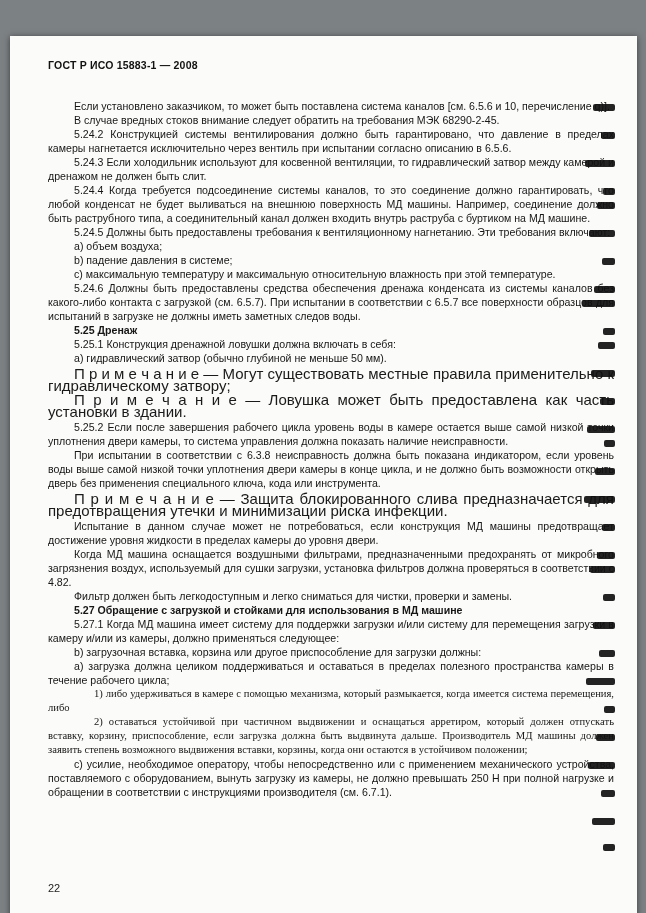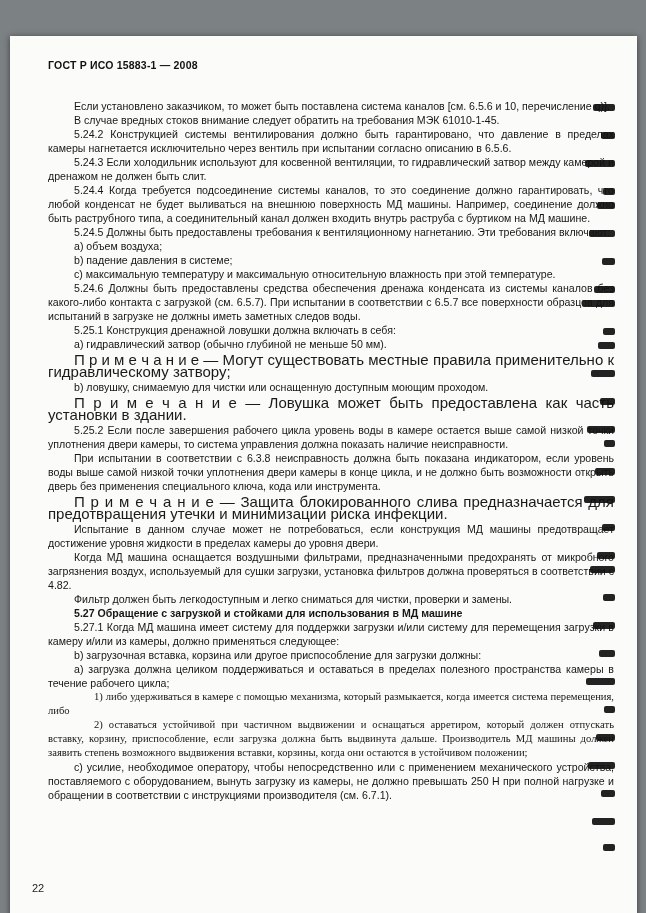--- a/index.html
+++ b/index.html
@@ -20,47 +20,47 @@
   }
   .content{
     position:absolute;left:38px;top:63px;width:566px;color:#161616;
   }
   p.para{margin:0;text-align:justify;font-size:10.6px;line-height:14px;}
   p.body{text-indent:26px;}
   p.heading{font-weight:700;text-indent:26px;}
   p.sub{text-indent:46px;font-family:Liberation Serif, serif;}
   p.note{font-size:15px;line-height:11.5px;text-indent:26px;margin:3px 0;color:#1a1a1a;}
   .pagenum{
-    position:absolute;left:22px;top:846px;font-size:11px;color:#1d1d1d;
+    position:absolute;left:38px;top:846px;font-size:11px;color:#1d1d1d;
   }
   .blob{
     position:absolute;background:#101010;border-radius:2px;opacity:.92;height:7px;
   }
 </style>
 </head>
 <body>
 
 <div class="page">
   <div class="doc-header">ГОСТ Р ИСО 15883-1 — 2008</div>
 
   <div class="content">
       <p class="para body">Если установлено заказчиком, то может быть поставлена система каналов [см. 6.5.6 и 10, перечисление q)].</p>
-      <p class="para body">В случае вредных стоков внимание следует обратить на требования МЭК 61010-1-45.</p>
+      <p class="para body">В случае вредных стоков внимание следует обратить на требования МЭК 68290-2-45.</p>
       <p class="para body">5.24.2  Конструкцией системы вентилирования должно быть гарантировано, что давление в пределах камеры нагнетается исключительно через вентиль при испытании согласно описанию в 6.5.6.</p>
       <p class="para body">5.24.3  Если холодильник используют для косвенной вентиляции, то гидравлический затвор между камерой и дренажом не должен быть слит.</p>
       <p class="para body">5.24.4  Когда требуется подсоединение системы каналов, то это соединение должно гарантировать, что любой конденсат не будет выливаться на внешнюю поверхность МД машины. Например, соединение должно быть раструбного типа, а соединительный канал должен входить внутрь раструба с буртиком на МД машине.</p>
       <p class="para body">5.24.5  Должны быть предоставлены требования к вентиляционному нагнетанию. Эти требования включают:</p>
       <p class="para body">a) объем воздуха;</p>
       <p class="para body">b) падение давления в системе;</p>
       <p class="para body">c) максимальную температуру и максимальную относительную влажность при этой температуре.</p>
       <p class="para body">5.24.6  Должны быть предоставлены средства обеспечения дренажа конденсата из системы каналов без какого-либо контакта с загрузкой (см. 6.5.7). При испытании в соответствии с 6.5.7 все поверхности образцов для испытаний в загрузке не должны иметь заметных следов воды.</p>
+      <p class="para heading">5.25 Дренаж</p>
       <p class="para body">5.25.1  Конструкция дренажной ловушки должна включать в себя:</p>
       <p class="para body">a) гидравлический затвор (обычно глубиной не меньше 50 мм).</p>
       <p class="para note">П р и м е ч а н и е — Могут существовать местные правила применительно к гидравлическому затвору;</p>
-      <p class="para body">b) ловушку, снимаемую для чистки или оснащенную доступным моющим проходом.</p>
       <p class="para note">П р и м е ч а н и е — Ловушка может быть предоставлена как часть установки в здании.</p>
       <p class="para body">5.25.2 Если после завершения рабочего цикла уровень воды в камере остается выше самой низкой точки уплотнения двери камеры, то система управления должна показать наличие неисправности.</p>
       <p class="para body">При испытании в соответствии с 6.3.8 неисправность должна быть показана индикатором, если уровень воды выше самой низкой точки уплотнения двери камеры в конце цикла, и не должно быть возможности открыть дверь без применения специального ключа, кода или инструмента.</p>
       <p class="para note">П р и м е ч а н и е — Защита блокированного слива предназначается для предотвращения утечки и минимизации риска  инфекции.</p>
       <p class="para body">Испытание в данном случае может не потребоваться, если конструкция МД машины предотвращает достижение уровня жидкости в пределах камеры до уровня двери.</p>
       <p class="para body">Когда МД машина оснащается воздушными фильтрами, предназначенными предохранять от микробного загрязнения воздух, используемый для сушки загрузки, установка фильтров должна проверяться в соответствии с 4.82.</p>
       <p class="para body">Фильтр должен быть легкодоступным и легко сниматься для чистки, проверки и замены.</p>
       <p class="para heading">5.27 Обращение с загрузкой и стойками для использования в МД машине</p>
       <p class="para body">5.27.1  Когда МД машина имеет систему для поддержки загрузки и/или систему для перемещения загрузки в камеру и/или из камеры, должно применяться следующее:</p>
       <p class="para body">b) загрузочная вставка, корзина или другое приспособление для загрузки должны:</p>

